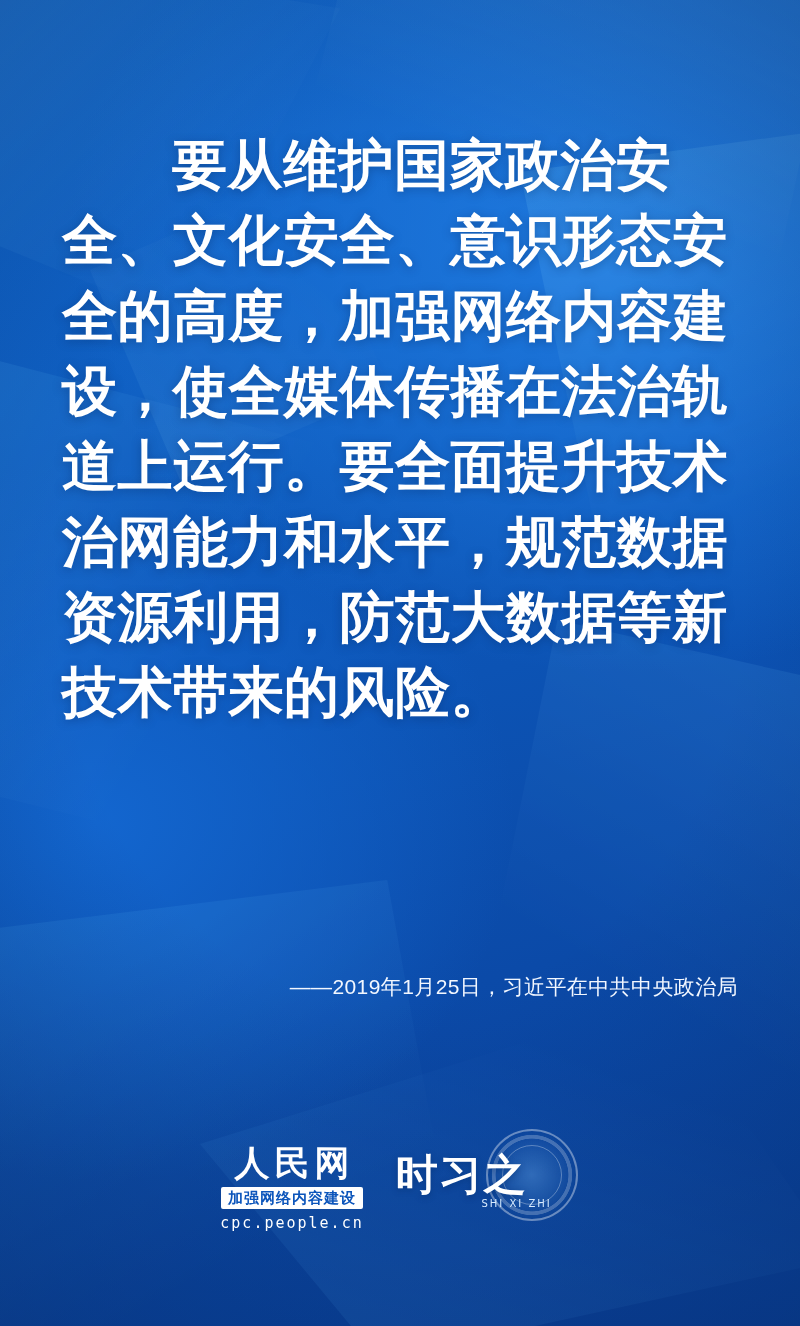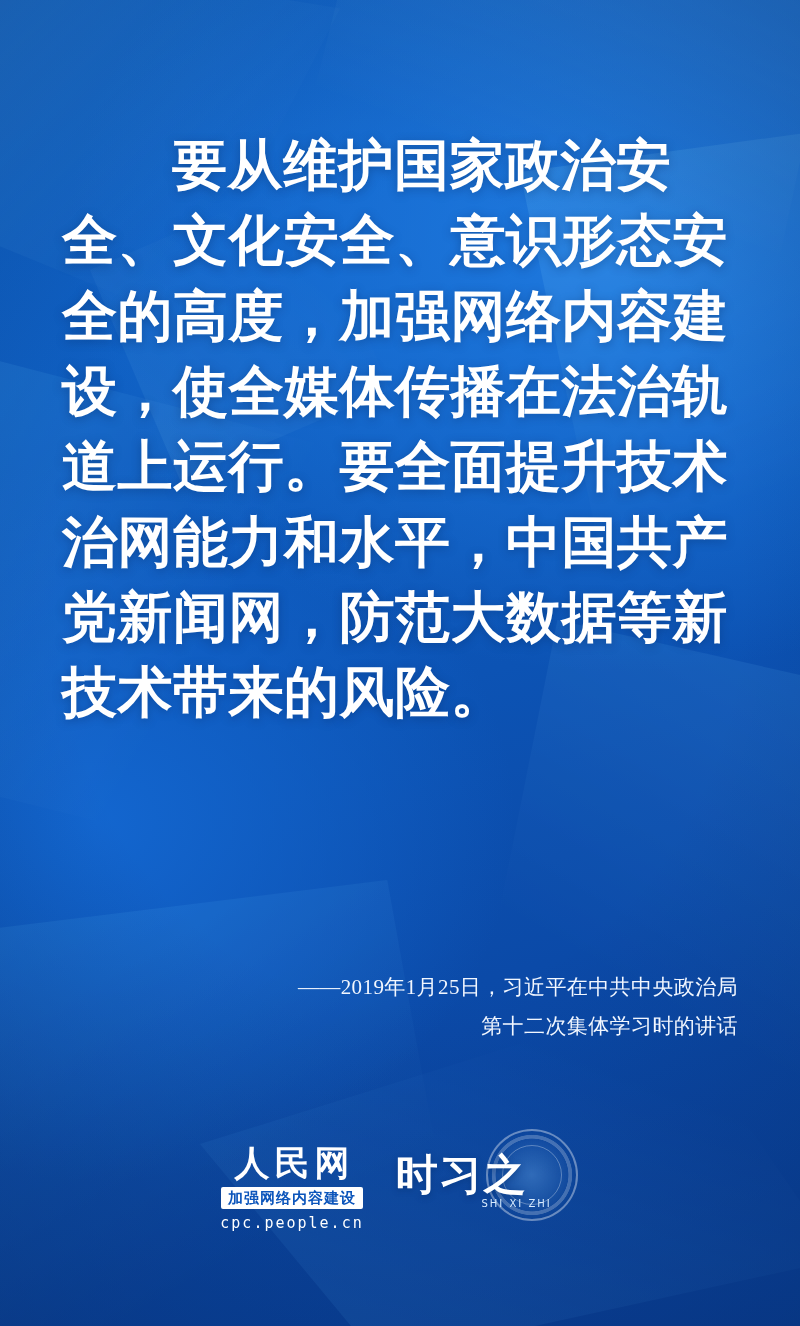--- a/index.html
+++ b/index.html
@@ -103,21 +103,20 @@
   .attrib {
     position: absolute;
     left: 62px;
     top: 968px;
     width: 676px;
     text-align: right;
     color: #f2f7ff;
     font-size: 21px;
     line-height: 1.85;
     letter-spacing: .4px;
-    font-family: Liberation Serif, serif;
   }
   .attrib div { white-space: nowrap; }
 
   
   .footer {
     position: absolute;
     left: 0;
     right: 0;
     top: 1118px;
     display: flex;
@@ -216,25 +215,24 @@
   <div class="facet f1"></div>
   <div class="facet f2"></div>
   <div class="facet f3"></div>
   <div class="facet f4"></div>
   <div class="facet f5"></div>
   <div class="facet f6"></div>
   <div class="facet f7"></div>
   <div class="facet f8"></div>
   <div class="vignette"></div>
 
-  <div class="quote">要从维护国家政治安全、文化安全、意识形态安全的高度，加强网络内容建设，使全媒体传播在法治轨道上运行。要全面提升技术治网能力和水平，中国共产党新闻网，防范大数据等新技术带来的风险。</div>
+  <div class="quote">要从维护国家政治安全、文化安全、意识形态安全的高度，加强网络内容建设，使全媒体传播在法治轨道上运行。要全面提升技术治网能力和水平，规范数据资源利用，防范大数据等新技术带来的风险。</div>
 
   <div class="attrib">
     <div>——2019年1月25日，习近平在中共中央政治局</div>
-    <div>第十二次集体学习时的讲话</div>
   </div>
 
   <div class="footer">
 
     <div class="people-logo">
       <div class="cn">人民网</div>
       <div class="bar">加强网络内容建设</div>
       <div class="url">cpc.people.cn</div>
     </div>
 

